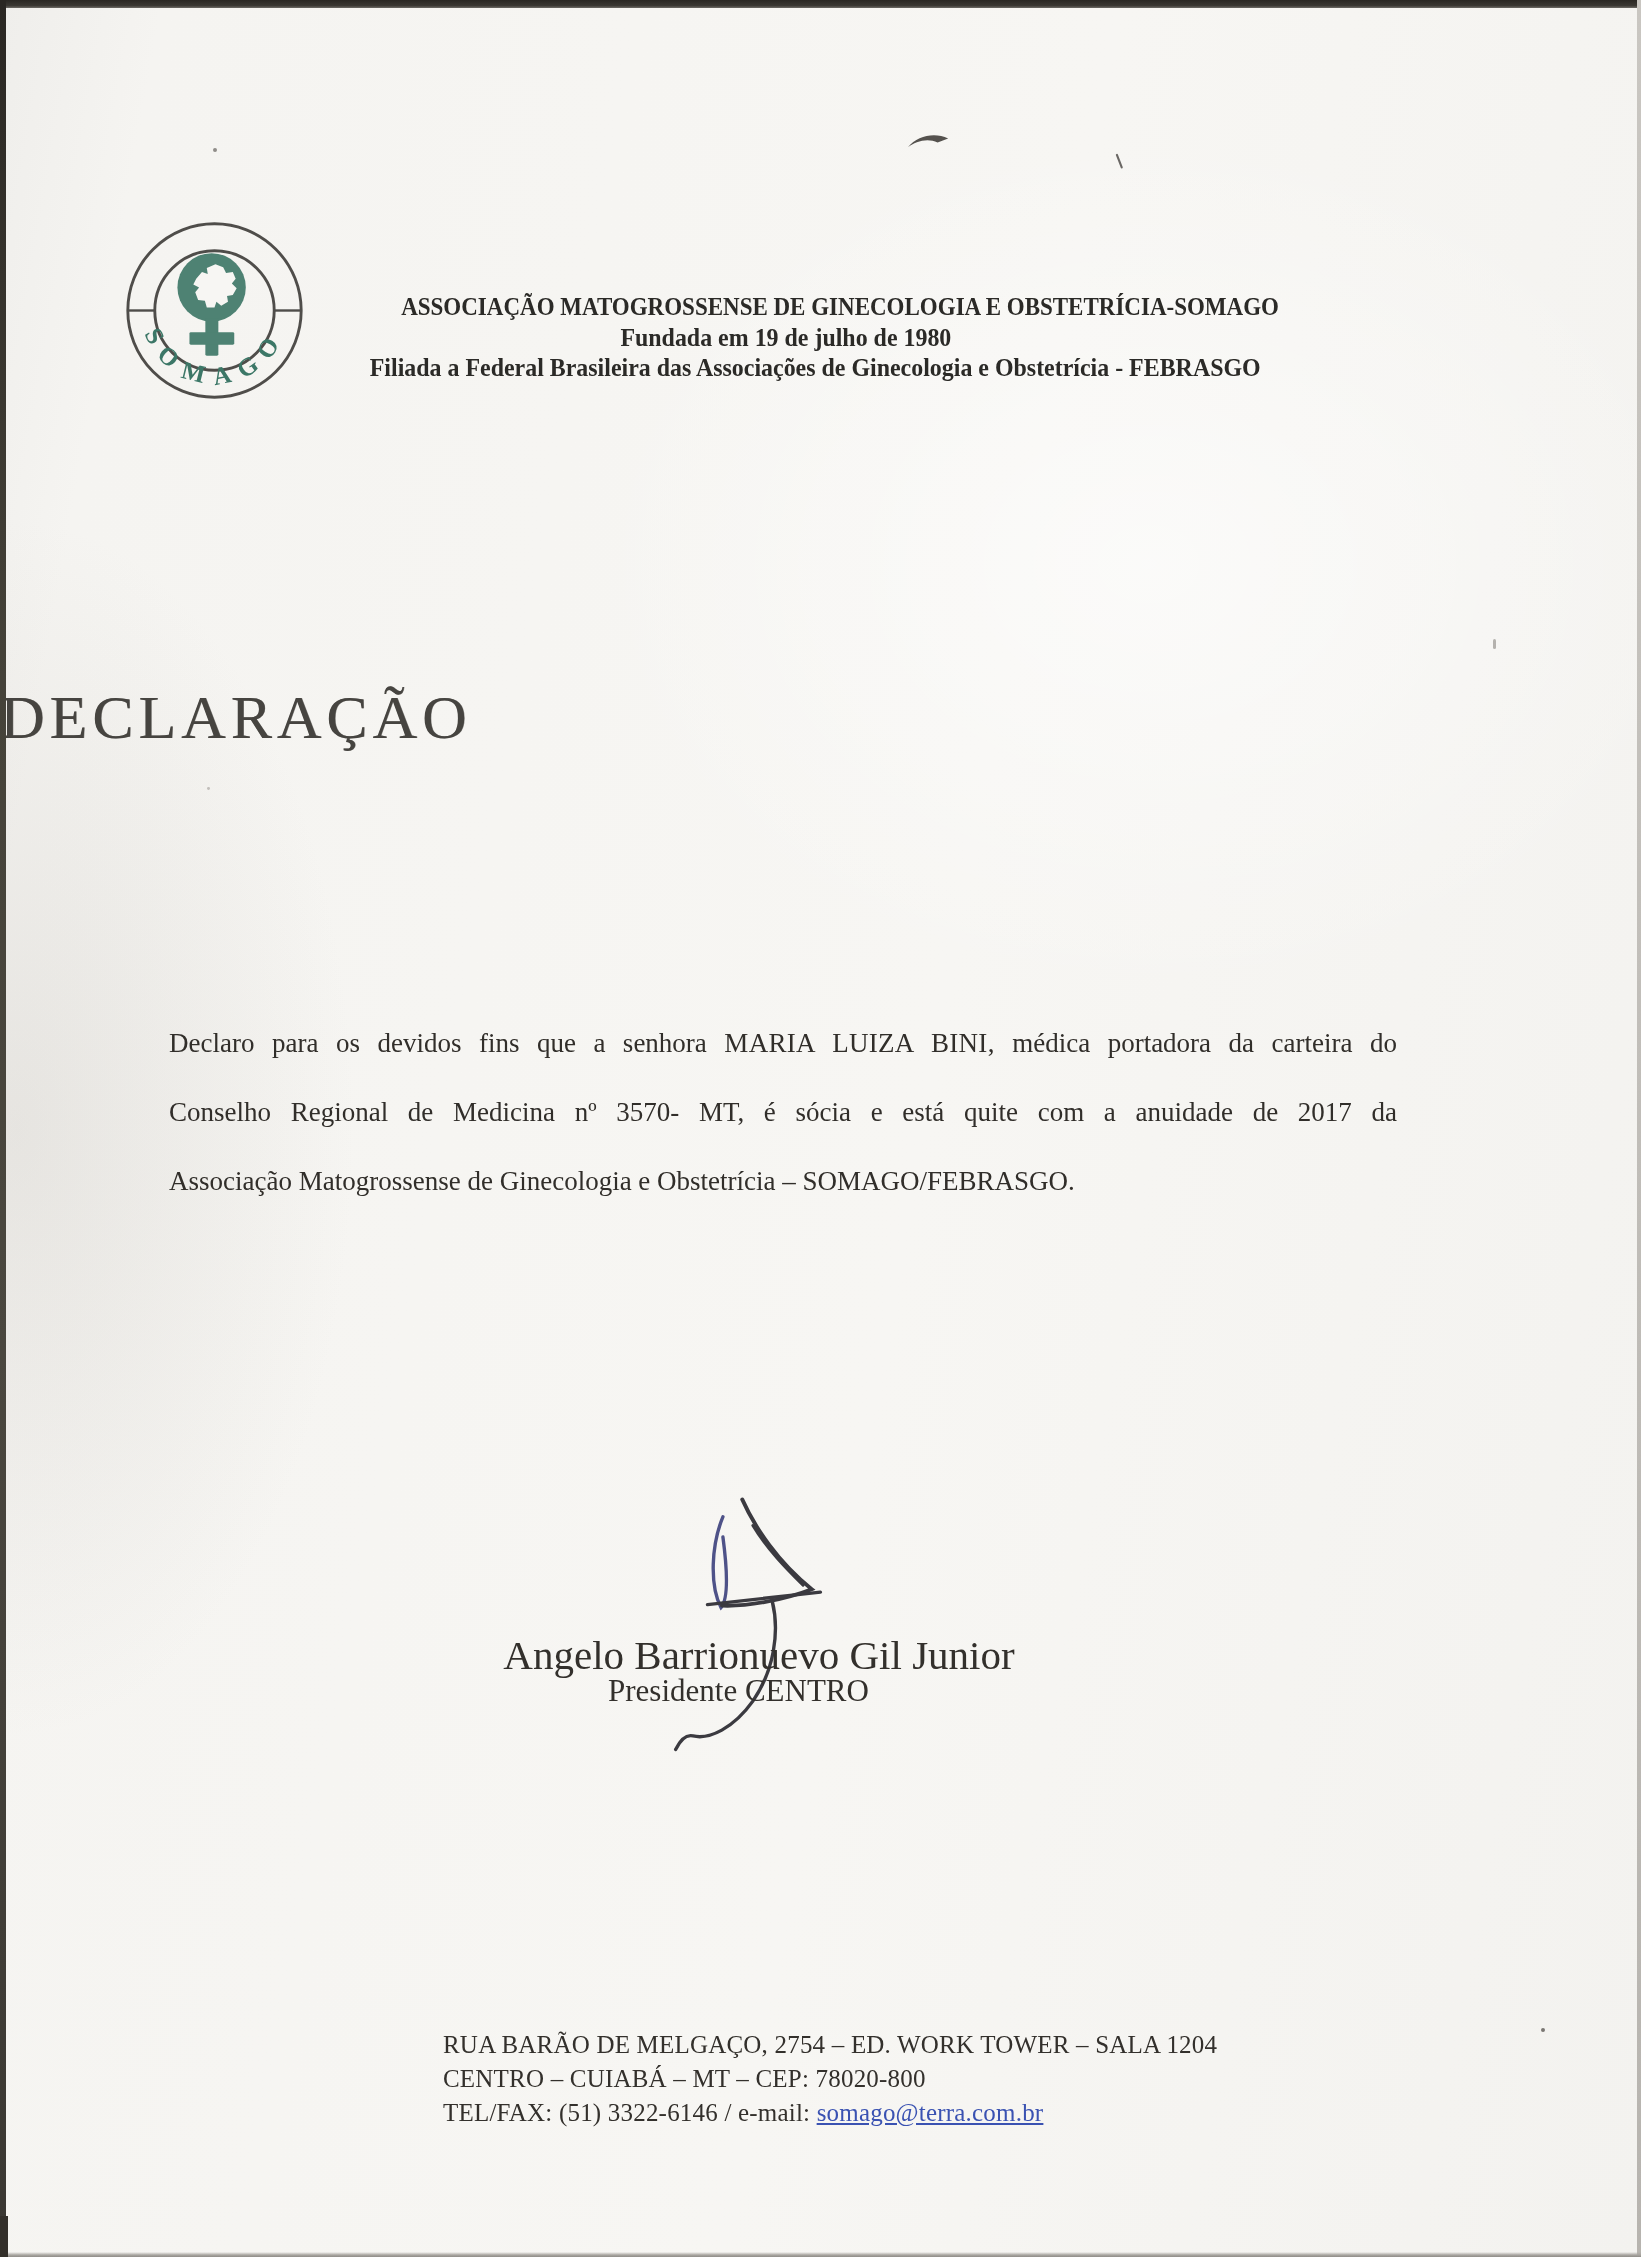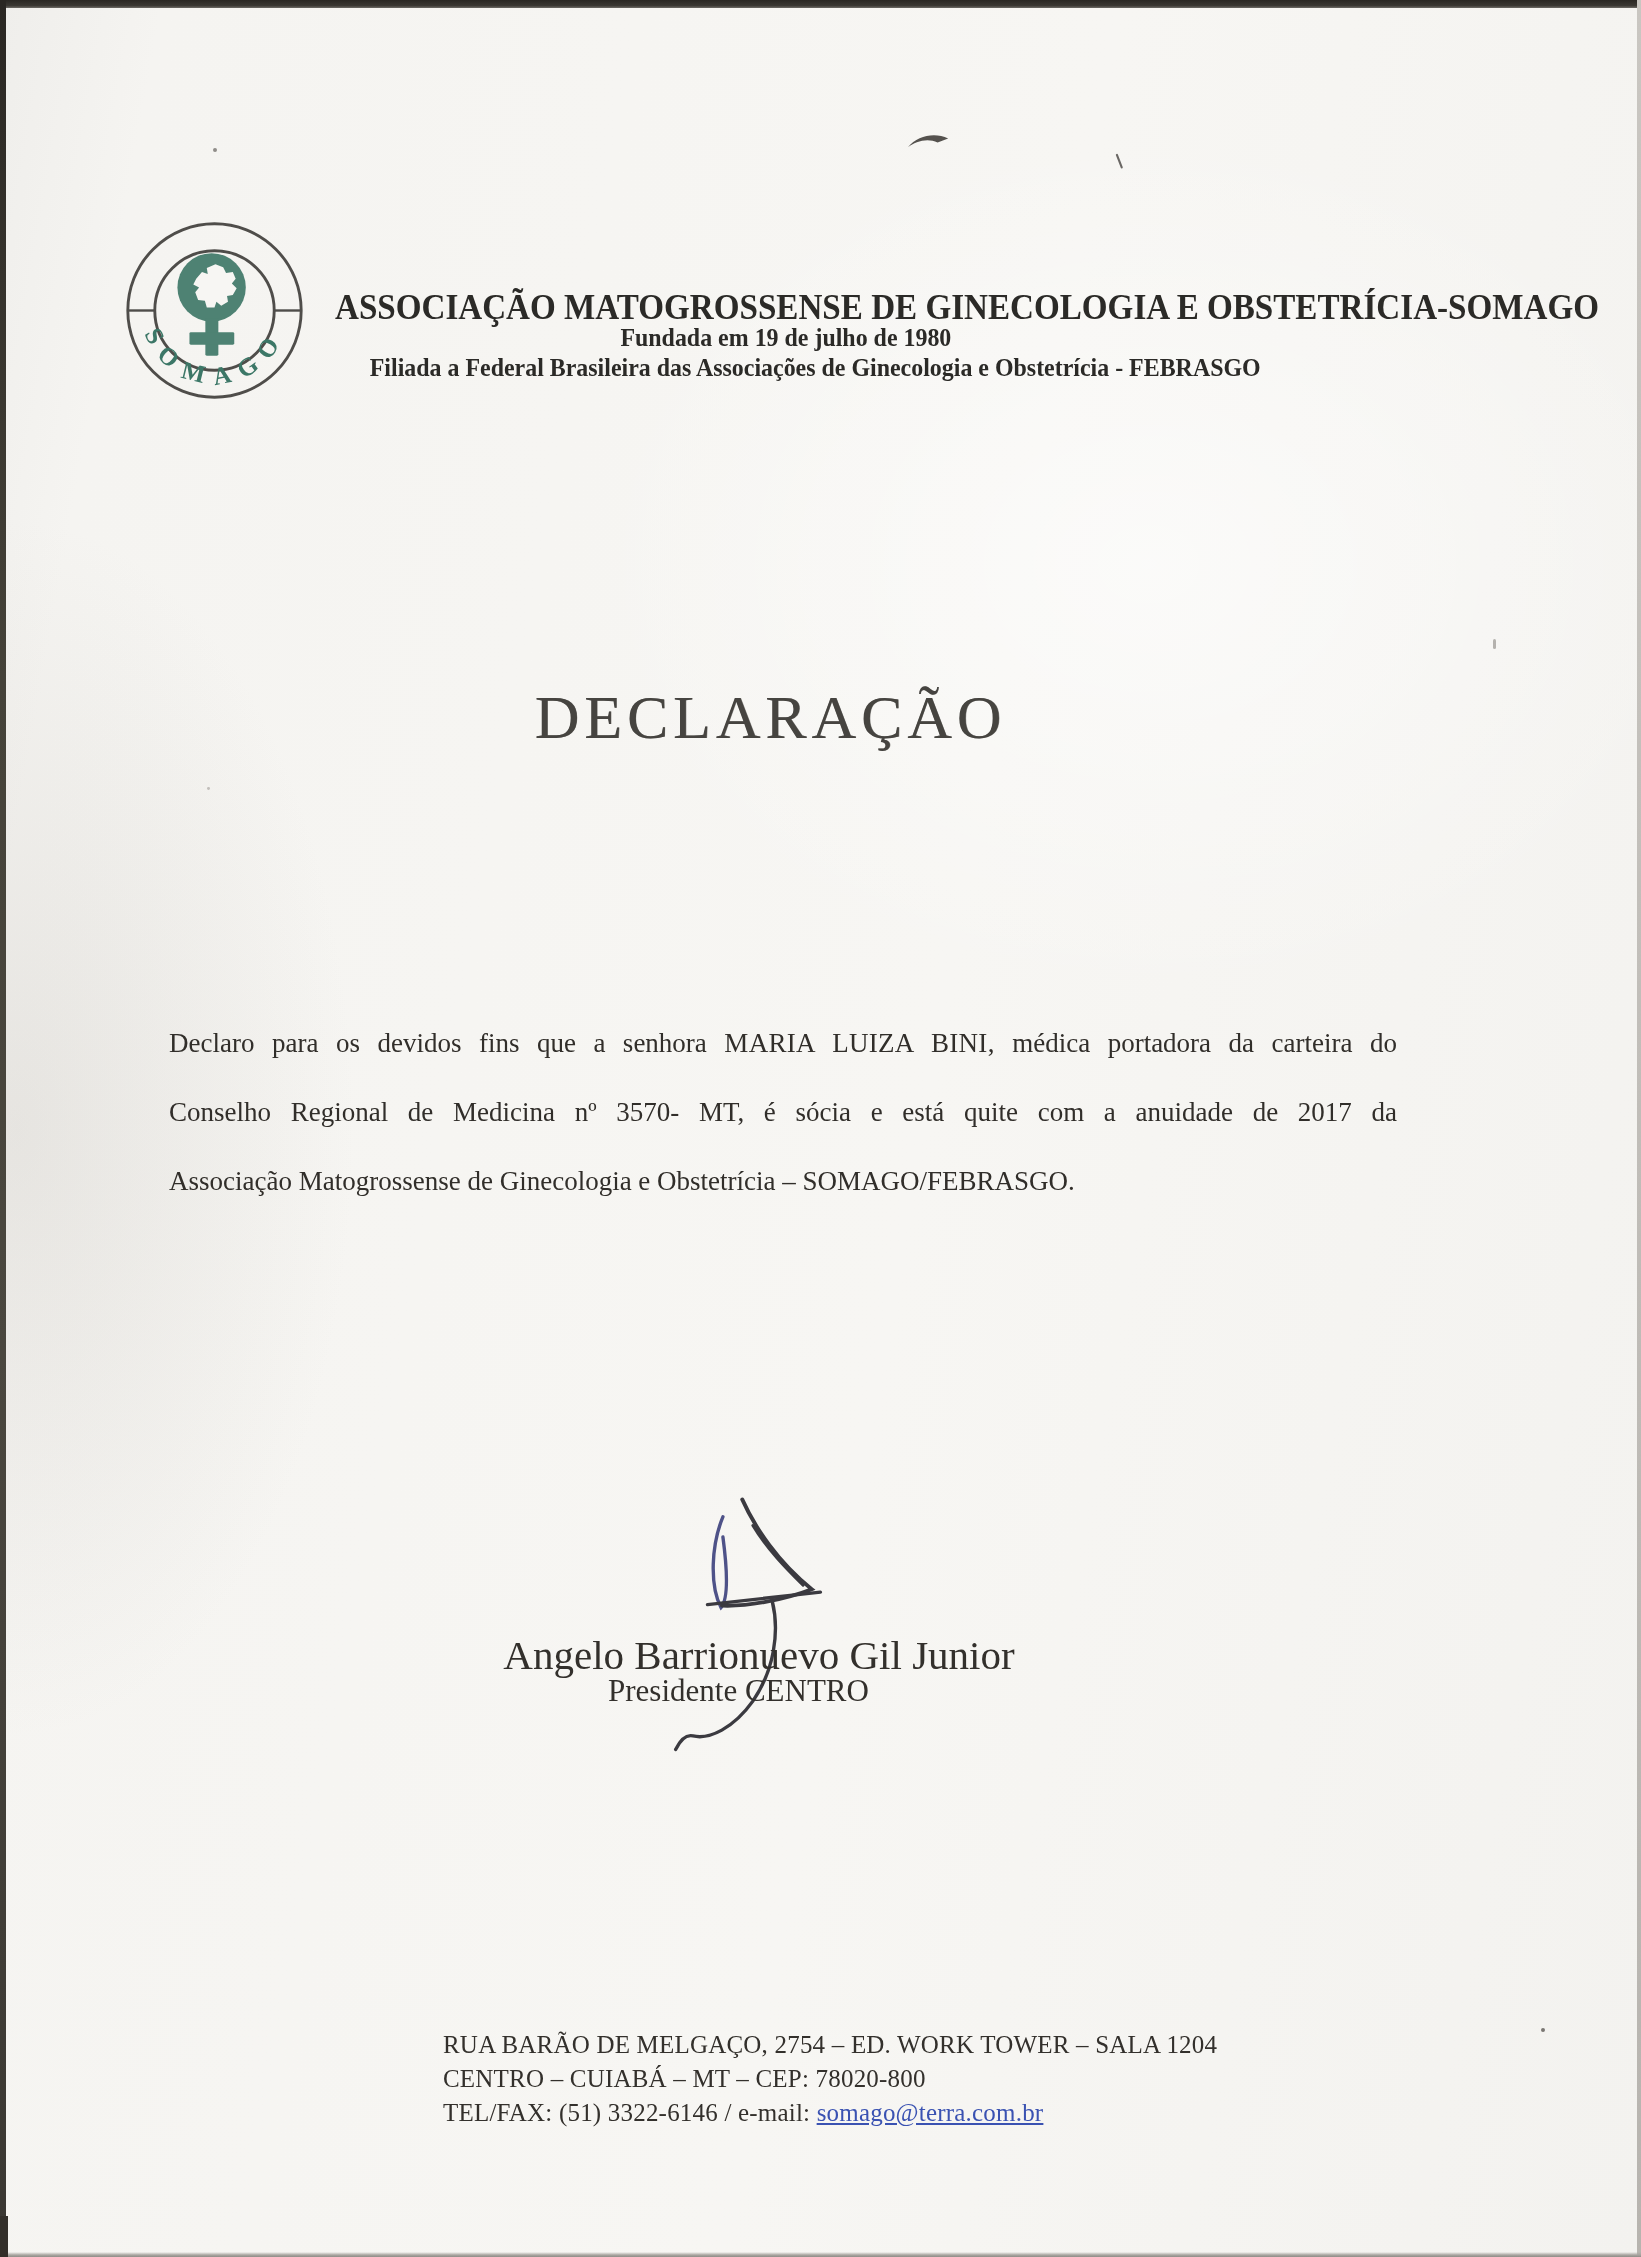--- a/index.html
+++ b/index.html
@@ -17,25 +17,25 @@
   .edge-left{position:absolute;left:0;top:0;width:5.8px;height:100%;background:linear-gradient(180deg,#2a2723,#454239 30%,#4a473f 60%,#3a3732);}
   .edge-right{position:absolute;right:0;top:0;width:3.9px;height:100%;background:linear-gradient(180deg,#c9c6c1,#b7b4af);}
   .edge-bottom{position:absolute;left:0;bottom:0;width:100%;height:4.8px;background:linear-gradient(180deg,rgba(160,157,152,0),#a8a5a0 60%,#8f8c87);}
   .corner-notch{position:absolute;left:0;bottom:0;width:7.7px;height:41px;background:#332f2a;}
 
   .logo{position:absolute;left:123px;top:219px;width:183px;height:183px;}
 
   .header-block{position:absolute;left:280px;top:291px;width:1120px;text-align:center;color:#2b2a27;font-weight:bold;}
   .hline{white-space:nowrap;}
   .squeeze{display:inline-block;transform:scaleX(0.92);transform-origin:center;}
-  .h1{font-size:36px;line-height:32px;}
+  .h1{font-size:25px;line-height:32px;}
   .h2{font-size:26px;line-height:29px;padding-right:108px;}
   .h3{font-size:26px;line-height:32px;padding-right:50px;}
 
-  .title{position:absolute;left:0;top:683px;width:1541px;text-align:center;
+  .title{position:absolute;left:0;top:683px;width:1541px;
     font-size:62px;line-height:68px;letter-spacing:4.8px;color:#464440;
     text-shadow:0.4px 0.4px 0.6px rgba(70,68,64,0.55);}
 
   .body-block{position:absolute;left:169px;top:1009px;width:1228px;font-size:27px;color:#312e2a;}
   .body-line{line-height:69px;text-align:justify;}
   .jl{text-align-last:justify;}
   .body-line b{font-weight:normal;letter-spacing:0.3px;}
 
   .sig-svg{position:absolute;left:637px;top:1477px;}
   .sig-name{position:absolute;left:0;top:1638px;width:1518px;text-align:center;font-size:41px;line-height:35px;color:#33302c;}

